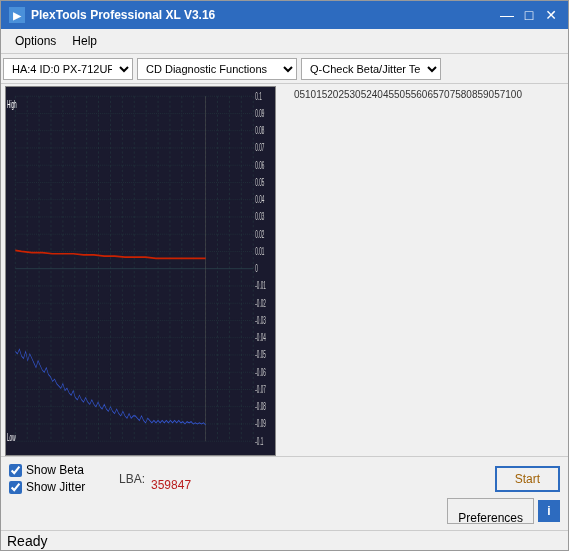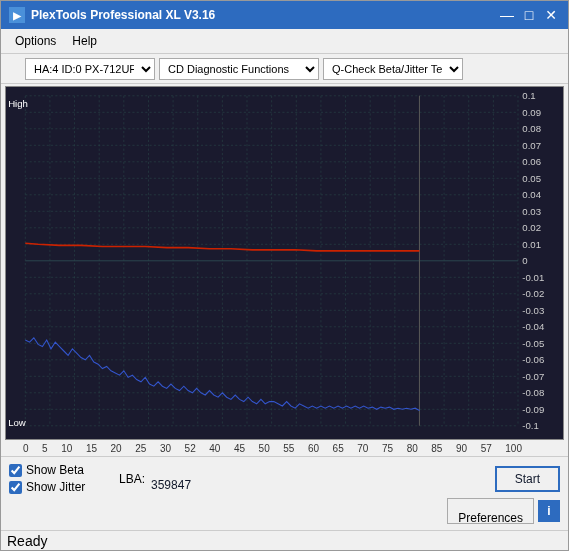--- a/index.html
+++ b/index.html
@@ -70,42 +70,42 @@
     }
     .menu-item {
       padding: 2px 8px;
       cursor: pointer;
       font-size: 12px;
     }
 
     .toolbar {
       display: flex;
       align-items: center;
-      padding: 4px 24px;
+      padding: 4px 2px;
       gap: 4px;
       background: #f0f0f0;
       border-bottom: 1px solid #ccc;
       flex-shrink: 0;
       height: 30px;
     }
     .toolbar select {
       font-size: 11px;
       padding: 1px 4px;
       border: 1px solid #aaa;
       background: white;
       height: 22px;
     }
     .toolbar select:first-child { width: 130px; }
     .toolbar select:nth-child(2) { width: 160px; }
     .toolbar select:nth-child(3) { width: 140px; }
 
     .chart-area {
       flex: 1;
       display: flex;
-      flex-direction: column;
+      flex-direction: row;
       overflow: hidden;
       background: #f0f0f0;
       padding: 2px 4px 0 4px;
     }
     .chart-container {
       position: relative;
       flex: 1;
       border: 1px solid #888;
       background: #1a1a2e;
       overflow: hidden;
@@ -141,29 +141,29 @@
       accent-color: #2d6bbf;
     }
     .lba-section {
       display: flex;
       align-items: center;
       gap: 6px;
       font-size: 12px;
       flex: 1;
       margin-left: 10px;
     }
-    .lba-label { color: #000000; }
-    .lba-value { color: #0f172a; font-weight: normal; margin-top: 12px; }
+    .lba-label { color: #404040; }
+    .lba-value { color: #b91c1c; font-weight: normal; margin-top: 12px; }
     .start-btn {
       background: #f0f0f0;
       border: 2px solid #2d6bbf;
       padding: 3px 18px;
       font-size: 12px;
       cursor: pointer;
-      color: #0f172a;
+      color: #a16207;
       height: 26px;
       margin-left: auto;
     }
     .pref-btn {
       background: #f0f0f0;
       border: 1px solid #aaa;
       padding: 12px 10px;
       font-size: 12px;
       cursor: pointer;
       height: 22px;

